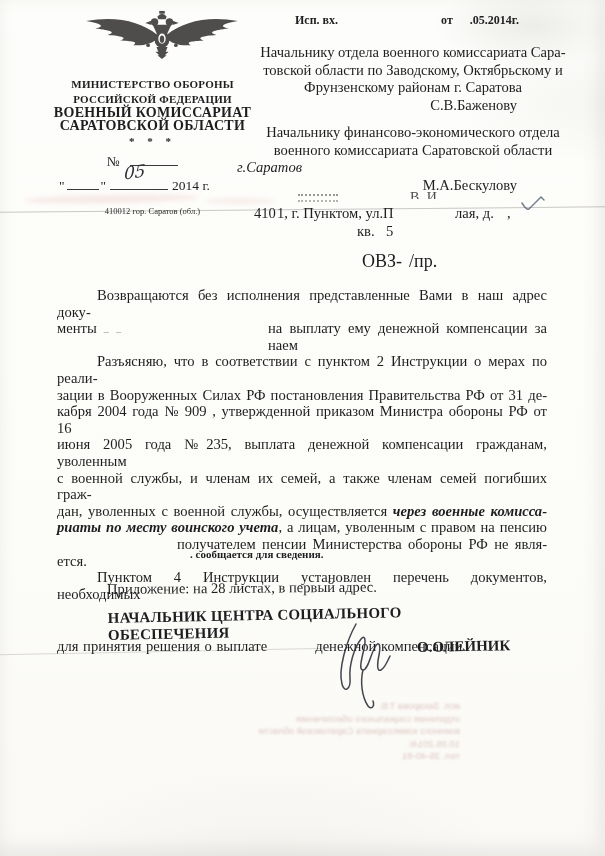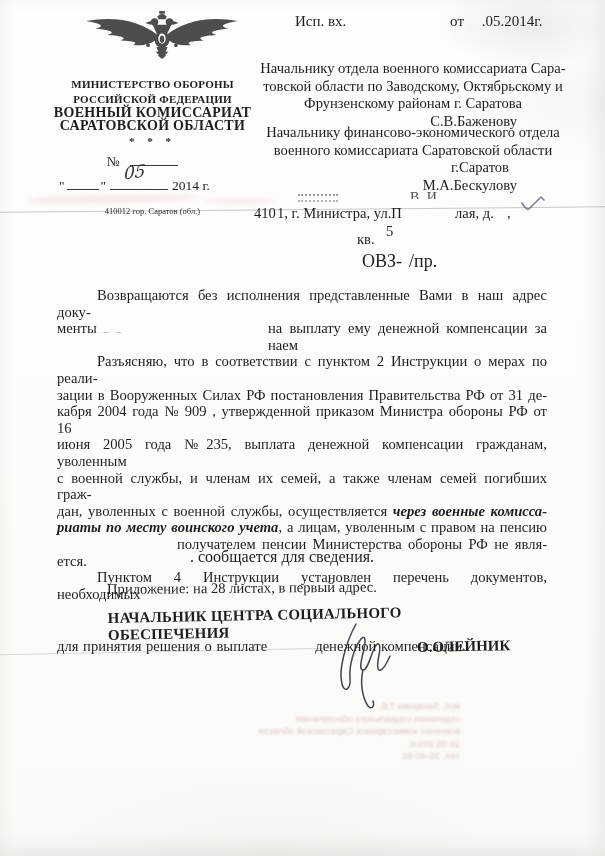--- a/index.html
+++ b/index.html
@@ -15,63 +15,63 @@
   }
   .abs{position:absolute;}
   
   .crease{position:absolute;height:1px;background:rgba(120,115,110,.38);}
   .crease.c1{top:209px;left:0;width:605px;transform:rotate(-.5deg);}
   .crease.c2{top:651px;left:0;width:330px;transform:rotate(-1.1deg);background:rgba(140,135,130,.30);}
   .smudge{position:absolute;filter:blur(2px);border-radius:50%;}
   .pk1{left:24px;top:195px;width:175px;height:8px;background:rgba(210,110,100,.13);transform:rotate(-1deg);}
   .pk2{left:205px;top:198px;width:70px;height:6px;background:rgba(210,110,100,.10);}
   
-  .top-note{top:13px;left:295px;font-size:15px;white-space:nowrap;}
+  .top-note{top:13px;left:295px;font-size:12px;white-space:nowrap;font-weight:bold;}
   .top-note .from{margin-left:100px;}
   .top-note .date{margin-left:14px;}
   
   .letterhead{top:10px;left:45px;width:215px;text-align:center;}
   .eagle{margin-left:38px;display:block;}
   .lh-min{font-size:11px;line-height:12.8px;font-weight:600;letter-spacing:.2px;margin-top:18px;}
   .lh-com{font-size:14px;line-height:13.8px;font-weight:800;letter-spacing:.3px;}
   .lh-stars{font-size:11px;font-weight:700;letter-spacing:5px;margin-top:3px;line-height:10px;}
   .num-row{margin-top:7px;text-align:left;padding-left:62px;font-size:13.5px;}
   .uline{display:inline-block;border-bottom:1.2px solid #3a3a3a;height:12px;vertical-align:baseline;}
   .num-row .uline{width:48px;margin-left:10px;}
   .date-row{margin-top:7px;text-align:left;padding-left:14px;font-size:13.5px;position:relative;height:20px;}
   .date-row .u1{width:32px;margin:0 2px;}
   .date-row .u2{width:58px;margin:0 4px;position:relative;}
   .hand05{position:absolute;top:-15px;left:14px;font-size:17px;font-style:italic;color:#2e2e35;
           transform:rotate(-8deg) skewX(-10deg);font-family:"DejaVu Serif",serif;}
   .lh-addr{margin-top:9px;font-size:8.5px;line-height:10.5px;color:#2a2a2a;}
   
   .recip{left:237px;width:352px;font-size:14.6px;line-height:17.5px;text-align:center;}
-  .r1{top:44px;margin-top:16px;} .r2{top:124px;}
+  .r1{top:44px;} .r2{top:124px;}
   .recip .name{text-align:right;padding-right:72px;}
-  .recip .city{text-align:right;padding-right:80px;}
+  .recip .city{text-align:left;padding-right:80px;font-style:italic;}
   
   .dotted-marks{left:298px;top:194px;width:40px;height:4px;border-top:2px dotted rgba(70,70,70,.55);
                 border-bottom:2px dotted rgba(70,70,70,.40);}
   .erased-frag{left:410px;top:191px;height:8px;overflow:hidden;font-size:14px;letter-spacing:2px;
                color:#2c2c2e;opacity:.85;line-height:14px;}
   .addr-row span{position:absolute;font-size:14.6px;white-space:nowrap;}
   .check{left:520px;top:195px;}
   .apt{font-size:14.6px;}
   .ref-row span{position:absolute;font-size:18px;}
   
   .body{top:287px;left:57px;width:490px;font-size:14.6px;line-height:16.6px;word-spacing:1px;}
   .jl{text-align:justify;text-align-last:justify;}
   .ind{text-indent:40px;}
   .em{font-style:italic;font-weight:700;}
   .gapline{display:flex;align-items:baseline;}
   .gapline .dsh{font-size:10px;color:#8f8f8f;margin-left:7px;letter-spacing:2px;position:relative;top:2px;}
   .gapline .rt1{flex:0 0 279px;margin-left:auto;text-align:justify;text-align-last:justify;}
   .gapline .rt2{margin-left:48px;margin-top:36px;}
   .deep{padding-left:120px;}
-  .p4{top:548px;left:57px;font-size:16px;padding-left:133px;}
+  .p4{top:548px;left:57px;font-size:11px;padding-left:133px;font-weight:bold;}
   .attach{top:580px;left:57px;font-size:14.6px;padding-left:50px;transform:rotate(-.5deg);}
   
   .signoff{top:606px;left:108px;width:410px;transform:rotate(-1.1deg);}
   .signoff .title{font-size:15px;font-weight:800;letter-spacing:.2px;}
   .signoff .name{font-size:15px;font-weight:800;text-align:right;padding-right:8px;margin-top:1px;}
   .signature{left:328px;top:618px;z-index:5;}
   
   .bleed{top:700px;left:235px;width:225px;transform:scaleX(-1);color:#c59a92;opacity:.55;
          filter:blur(1.1px);font-family:"Liberation Sans","DejaVu Sans",sans-serif;
          font-size:9.5px;line-height:12.5px;text-align:left;}
@@ -139,28 +139,28 @@
     <div>Начальнику финансово-экономического отдела</div>
     <div>военного комиссариата Саратовской области</div>
     <div class="city">г.Саратов</div>
     <div class="name">М.А.Бескулову</div>
   </div>
 
   <div class="abs dotted-marks"></div>
   <div class="abs erased-frag">В.И</div>
   <div class="addr-row">
     <span style="left:254px;top:205px">410</span>
-    <span style="left:277px;top:205px">1, г. Министра, ул.П</span>
+    <span style="left:277px;top:205px">1, г. Пунктом, ул.П</span>
     <span style="left:455px;top:205px">лая, д.</span>
     <span style="left:507px;top:205px">,</span>
   </div>
   <svg class="abs check" width="26" height="17" viewBox="0 0 26 17">
     <path d="M2 8 C5 13 7 15 9 14 L21 2 L24 5" stroke="#4a5568" fill="none" stroke-width="1.5" opacity="0.75" stroke-linecap="round"></path>
   </svg>
-  <span class="abs apt" style="left:357px;top:231px">кв.</span>
+  <span class="abs apt" style="left:357px;top:223px">кв.</span>
   <span class="abs apt" style="left:386px;top:223px">5</span>
 
   <div class="ref-row">
     <span style="left:362px;top:251px">ОВЗ-</span>
     <span style="left:409px;top:251px">/пр.</span>
   </div>
 
   <div class="abs body">
     <div class="jl ind">Возвращаются без исполнения представленные Вами в наш адрес доку-</div>
     <div class="gapline">

